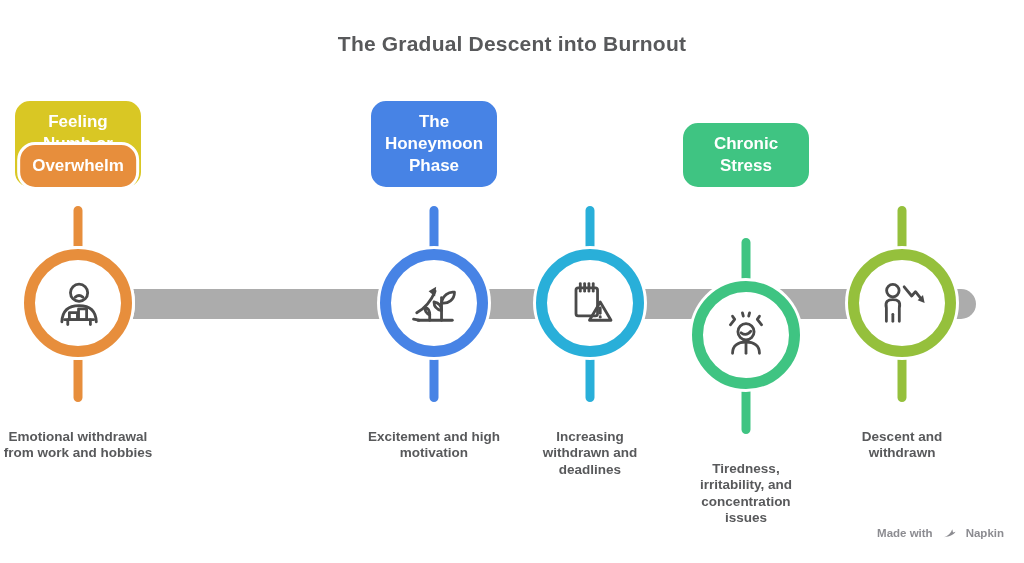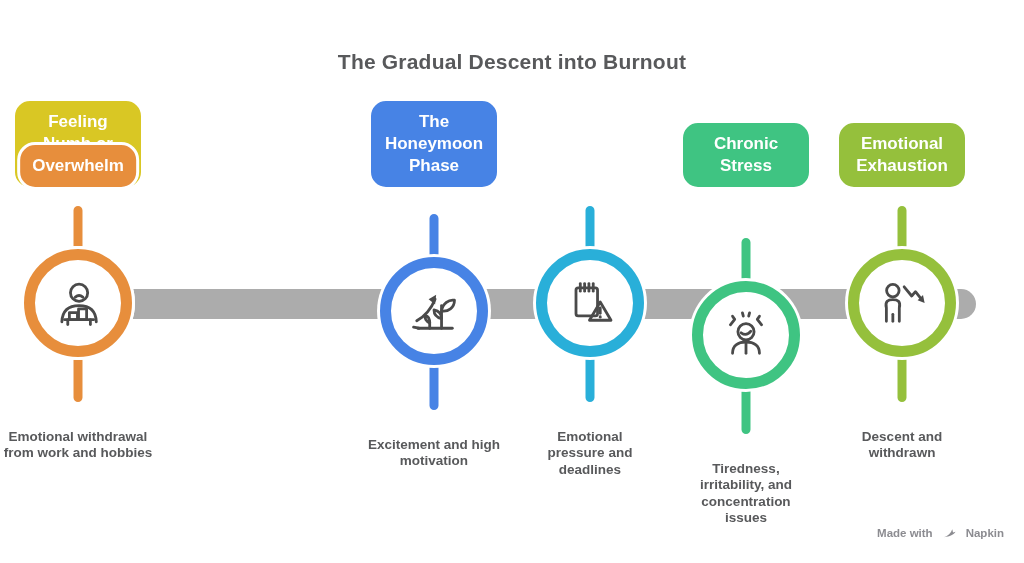--- a/index.html
+++ b/index.html
@@ -1,31 +1,31 @@
 <!DOCTYPE html>
 <html><head>
 <meta charset="utf-8">
 <style>
   html,body{margin:0;padding:0;background:#ffffff;}
   .canvas{
     position:relative;width:1024px;height:563px;background:#ffffff;overflow:hidden;
     font-family:"Liberation Sans", sans-serif;
   }
   .title{
-    position:absolute;top:50px;left:0;width:100%;text-align:center;
+    position:absolute;top:32px;left:0;width:100%;text-align:center;
     font-size:21px;font-weight:bold;color:#58595B;letter-spacing:.2px;
   }
   .timeline-bar{
     position:absolute;left:45px;top:289px;width:931px;height:30px;
     background:#ACACAC;border-radius:15px;z-index:1;
   }
   .stage{position:absolute;top:0;bottom:0;width:156px;}
   .stage:nth-of-type(1){left:44px;}
   .stage:nth-of-type(2){left:200px;}
-  .stage:nth-of-type(3){left:356px;margin-top:8px;}
+  .stage:nth-of-type(3){left:356px;}
   .stage:nth-of-type(4){left:512px;}
   .stage:nth-of-type(5){left:668px;margin-top:32px;}
   .stage:nth-of-type(6){left:824px;}
   .stage-box{
     position:absolute;bottom:373px;left:50%;transform:translateX(-50%);
     background:var(--c);color:#fff;font-weight:bold;font-size:17px;line-height:1.3;
     text-align:center;max-width:102px;width:max-content;
     padding:10px 12px;border:3px solid #fff;border-radius:18px;z-index:3;
   }
   .stem{
@@ -96,21 +96,21 @@
         <path class="icon-stroke" d="M17 15 V8"></path>
         <path class="icon-stroke" d="M21 15 V8"></path>
         <path class="icon-stroke" d="M25 15 V8"></path>
         <path class="icon-stroke" d="M29 15 V8"></path>
         <path class="icon-stroke" d="M35.5 25 L45.5 42 H25.5 Z"></path>
         <path class="icon-stroke" d="M35.5 30.5 V35.5"></path>
         <path class="icon-stroke" d="M35.5 38.7 V39.2"></path>
       </svg>
     </div>
     <div class="stem stem-bottom"></div>
-    <div class="desc">Emotional pressure and deadlines</div>
+    <div class="desc">Increasing withdrawn and deadlines</div>
   </div>
 
   <div class="stage" style="--c: #3FC482;">
     <div class="stage-box">Chronic Stress</div>
     <div class="stem stem-top"></div>
     <div class="ring">
       <svg viewBox="0 0 52 52">
         <circle class="icon-stroke" cx="26" cy="23" r="7.5"></circle>
         <path class="icon-stroke" d="M21.5 24 Q26.5 27.5 30.5 22.5"></path>
         <path class="icon-stroke" d="M13.5 43 C13.5 35.5 19 32.5 26 32.5 C33 32.5 38.5 35.5 38.5 43"></path>
@@ -119,21 +119,20 @@
         <path class="icon-stroke" d="M23.5 8.5 L22.7 5.5"></path>
         <path class="icon-stroke" d="M28.5 8.5 L29.3 5.5"></path>
         <path class="icon-stroke" d="M40.5 16.5 L36.5 11.5 L38.5 8.5"></path>
       </svg>
     </div>
     <div class="stem stem-bottom"></div>
     <div class="desc">Tiredness, irritability, and concentration issues</div>
   </div>
 
   <div class="stage" style="--c: #95C03C;">
-    <div class="stage-box">Emotional Exhaustion</div>
     <div class="stem stem-top"></div>
     <div class="ring">
       <svg viewBox="0 0 52 52">
         <circle class="icon-stroke" cx="17.5" cy="14.5" r="5.8"></circle>
         <path class="icon-stroke" d="M11.5 43 V30.5 C10 24.5 13 22.8 17.5 22.8 C22 22.8 25 24.5 23.5 30.5 V43"></path>
         <path class="icon-stroke" d="M17.5 36.5 V43"></path>
         <path class="icon-stroke" d="M28 11 L35 19.5 L38.5 15.5 L44 22.5"></path>
         <polygon class="icon-fill" points="47,26 40.5,23.5 45.5,18.5"></polygon>
       </svg>
     </div>

